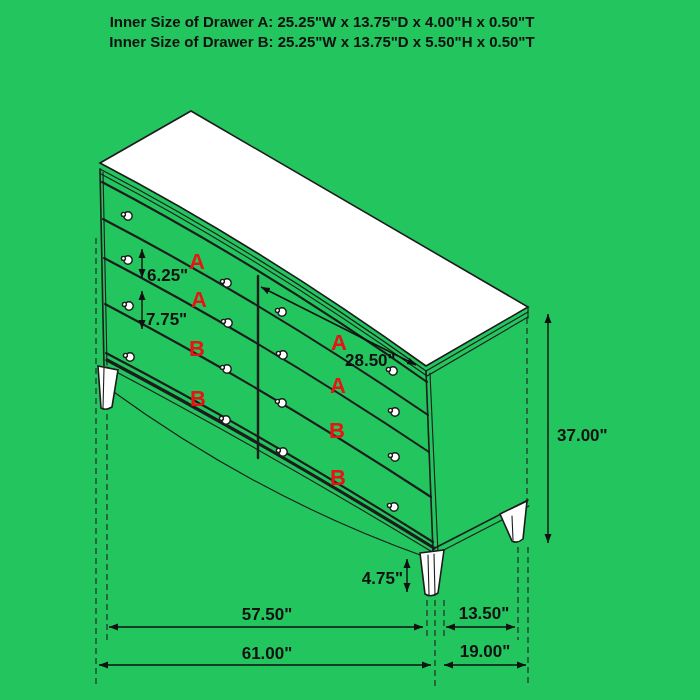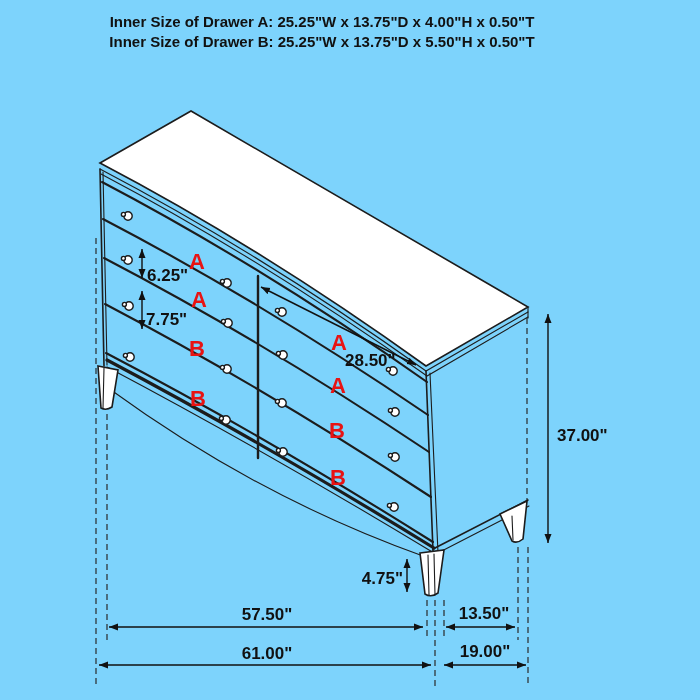--- a/index.html
+++ b/index.html
@@ -1,17 +1,17 @@
 <!DOCTYPE html>
 <html style="--red: #e81313;"><head>
 <meta charset="utf-8">
 <style>
   html,body{margin:0;padding:0;background:#fff;}
   #stage{
-    position:relative;width:700px;height:700px;background:#7dd3fc;overflow:hidden;
+    position:relative;width:700px;height:700px;background:#22c55e;overflow:hidden;
     font-family:"Liberation Sans", sans-serif;
   }
   svg{position:absolute;left:0;top:0;}
   .ln{stroke:#1c1c1c;fill:none;stroke-width:1.6;stroke-linecap:round;}
   .thin{stroke-width:1.1;}
   .bndry{stroke-width:2.1;}
   .trim{stroke-width:3.2;}
   .divider{stroke-width:2.4;}
   .dash{stroke:#2a2a2a;stroke-width:1.2;stroke-dasharray:6 4;fill:none;}
   .dim{stroke:#111;stroke-width:1.4;fill:none;}

